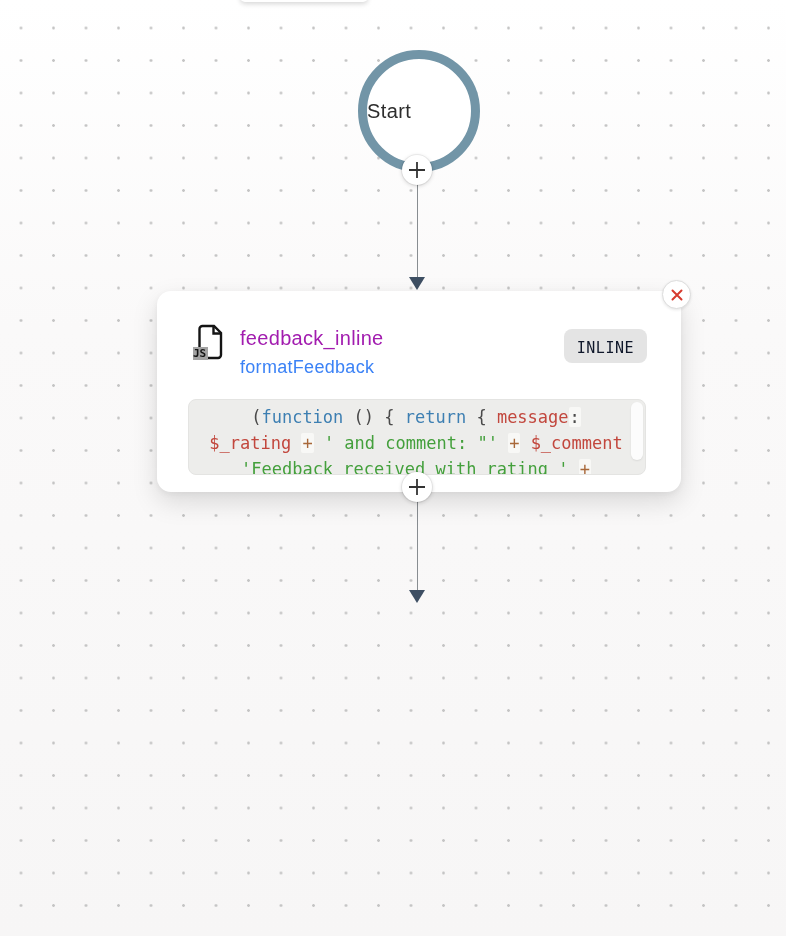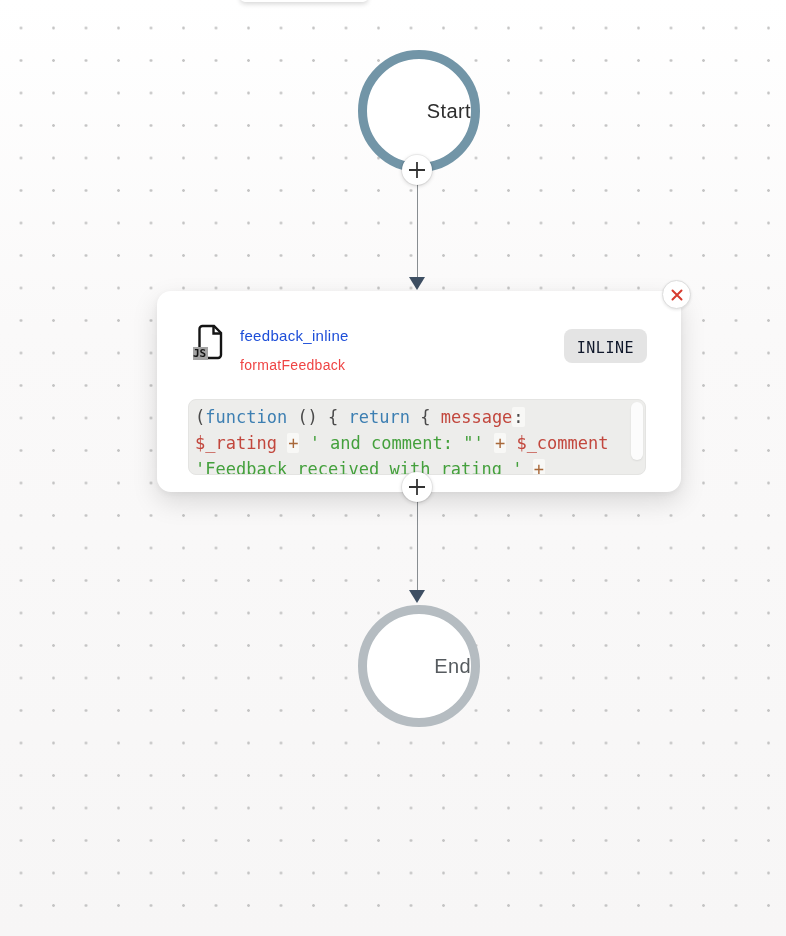--- a/index.html
+++ b/index.html
@@ -16,21 +16,21 @@
     background-position:4.75px 11.75px, 0 0;
   }
   .top-edge{
     position:absolute;left:240px;top:-8px;width:128px;height:10px;
     background:#fff;border-radius:7px;
     box-shadow:0 2px 5px rgba(0,0,0,.16);
   }
   
   .node-circle{
     position:absolute;width:104px;height:104px;border-radius:50%;
-    background:#fff;display:flex;align-items:center;justify-content:flex-end;
+    background:#fff;display:flex;align-items:center;justify-content:flex-start;
     box-sizing:content-box;
   }
   .node-start{left:358px;top:50px;border:9px solid var(--c-start-border);}
   .node-end{left:358px;top:605px;border:9px solid var(--c-end-border);}
   .node-label{font-size:20px;letter-spacing:.4px;color:#2d2d2d;}
   .node-end .node-label{color:#565b5f;}
   
   .vline{position:absolute;width:1.5px;background:var(--c-line);left:416.5px;}
   .vline1{top:183px;height:95px;}
   .vline2{top:500px;height:91px;}
@@ -62,39 +62,40 @@
     display:flex;align-items:center;justify-content:center;
     box-shadow:0 1px 3px rgba(0,0,0,.10);cursor:pointer;z-index:7;
   }
   .js-icon{position:absolute;left:38px;top:33px;width:30px;height:36px;}
   .js-icon svg{position:absolute;left:0;top:0;}
   .js-icon .js-label{
     position:absolute;left:-2px;bottom:0px;background:#a3a3a3;padding:0 2px 0 0;
     font-family:"DejaVu Sans Mono",monospace;font-weight:bold;font-size:11px;color:#141414;
   }
   .card-title{
-    position:absolute;left:83px;top:36px;font-size:15px;color:#1d4ed8;
+    position:absolute;left:83px;top:36px;font-size:20px;color:#a21caf;
     letter-spacing:.3px;
   }
   .card-subtitle{
-    position:absolute;left:83px;top:66px;font-size:14px;color:#ef4444;
+    position:absolute;left:83px;top:66px;font-size:18px;color:#3b82f6;
     letter-spacing:.3px;
   }
   .badge{
     position:absolute;right:34px;top:38px;height:26px;line-height:31px;
     padding:4px 13px;background:var(--c-badge-bg);border-radius:8px;
     font-family:"DejaVu Sans Mono",monospace;font-size:15px;color:#0f172a;
     letter-spacing:.5px;
   }
   .code-preview{
     position:absolute;left:31px;top:108px;width:458px;height:76px;
     background:var(--c-code-bg);border:1px solid #e4e4e2;border-radius:8px;
     box-sizing:border-box;overflow:hidden;
     font-family:"DejaVu Sans Mono",monospace;font-size:17px;line-height:26px;
     padding:4px 8px 0 6px;
+    text-align:center;
   }
   .code-line{white-space:pre;}
   .tok-kw{color:var(--c-kw);}
   .tok-str{color:var(--c-str);}
   .tok-var{color:var(--c-variable);}
   .tok-pun{color:var(--c-pun);}
   .tok-op{color:var(--c-op);background:#f8f8f6;border-radius:2px;padding:0 1px;}
   .tok-colon{color:var(--c-pun);background:#f8f8f6;border-radius:2px;padding:0 1px;}
   .scroll-thumb{
     position:absolute;right:2px;top:2px;width:12px;height:58px;
@@ -149,17 +150,14 @@
       <path d="M2.5 2.5 L11.5 11.5 M11.5 2.5 L2.5 11.5" stroke="var(--c-close-x)" stroke-width="2" stroke-linecap="round" fill="none"></path>
     </svg>
   </div>
 
   <div class="plus-btn plus-bottom">
     <svg width="30" height="30" viewBox="0 0 30 30">
       <path d="M7 15 H23 M15 7 V23" stroke="#333" stroke-width="1.8" fill="none"></path>
     </svg>
   </div>
 
-  <div class="node-circle node-end">
-    <span class="node-label">End</span>
-  </div>
 
 </div>
 
 </body></html>

